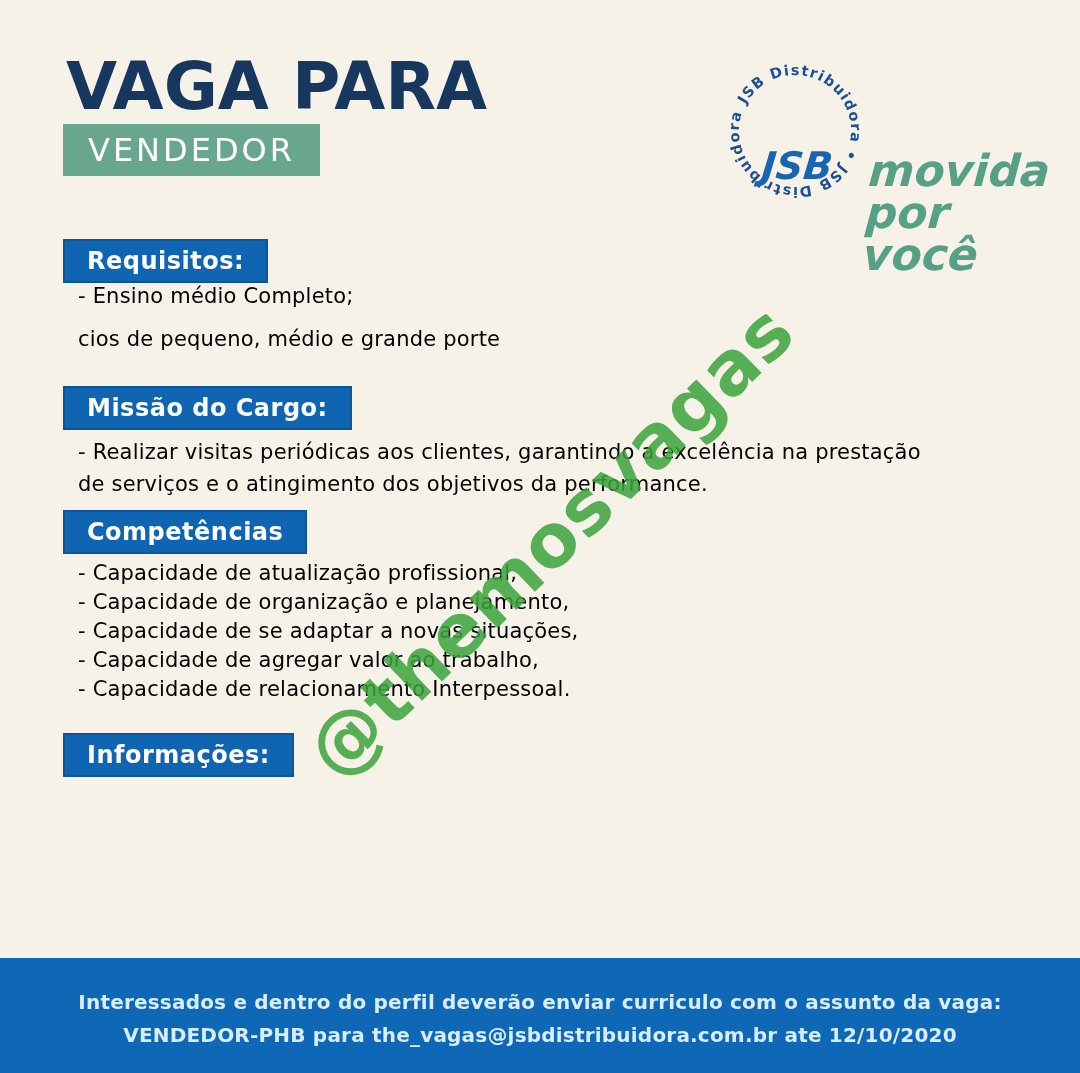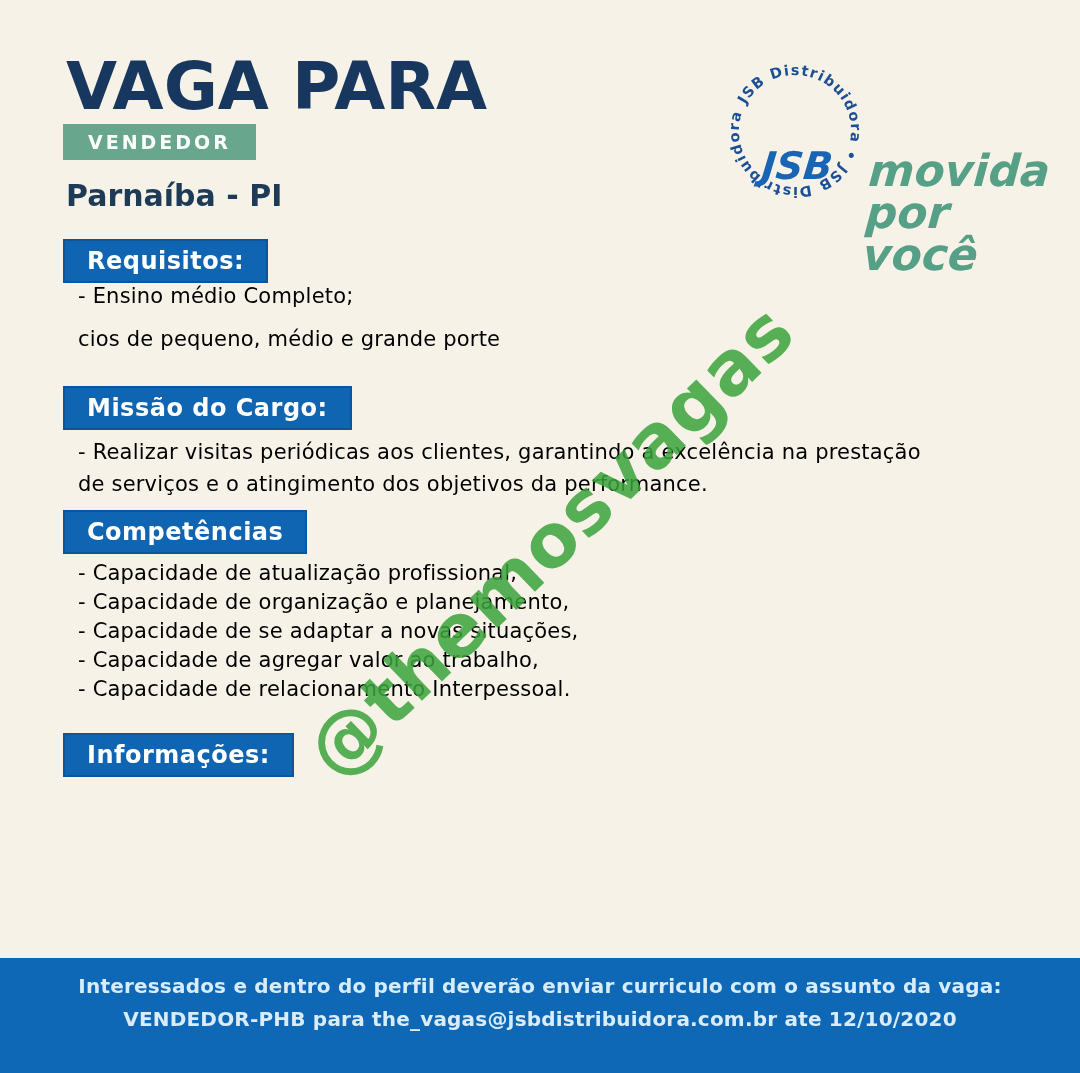--- a/index.html
+++ b/index.html
@@ -12,21 +12,21 @@
   }
   
   .title{
     position:absolute;left:66px;top:48px;
     font-size:66px;font-weight:800;letter-spacing:0px;
     color:#17375e;white-space:nowrap;
   }
   .role-badge{
     position:absolute;left:63px;top:124px;
     background:#68a78e;color:#ffffff;
-    font-size:19px;font-weight:700;letter-spacing:3px;
+    font-size:32px;font-weight:400;letter-spacing:3px;
     padding:7px 25px;white-space:nowrap;
   }
   .location{
     position:absolute;left:66px;top:178px;
     font-size:30px;font-weight:700;color:#1d3a57;white-space:nowrap;
   }
   
   .logo{position:absolute;left:700px;top:36px;width:190px;height:195px;}
   .tagline{
     position:absolute;left:866px;top:150px;
@@ -54,35 +54,34 @@
     transform:rotate(-44deg);
     font-size:74px;font-weight:700;letter-spacing:1px;
     color:#3ba43b;opacity:0.85;
     pointer-events:none;
   }
   
   .footer{
     position:absolute;left:0;top:958px;width:1080px;height:115px;
     background:#0e68b6;
     display:flex;flex-direction:column;align-items:center;justify-content:flex-start;
-    padding-top:12px;box-sizing:border-box;
+    padding-top:28px;box-sizing:border-box;
   }
   .footer .f-line{
     color:#d8ecfa;font-size:20px;font-weight:700;
     line-height:33px;white-space:nowrap;letter-spacing:0.2px;
   }
 </style>
 </head>
 <body>
 
 <div class="poster">
 
   <div class="title">VAGA PARA</div>
   <div class="role-badge">VENDEDOR</div>
-  <div class="location">Parnaíba - PI</div>
 
   <div class="logo">
     <svg width="190" height="195" viewBox="0 0 190 195">
       <defs>
         <path id="ringPath" d="M 95,39 A 56,56 0 1 1 94.99,39"></path>
       </defs>
       <g transform="rotate(-62 95 95)">
         <text font-size="14.5" font-weight="700" fill="#1d4f96" letter-spacing="1.2" font-family="DejaVu Sans, sans-serif">
           <textPath href="#ringPath">JSB Distribuidora • JSB Distribuidora •</textPath>
         </text>

